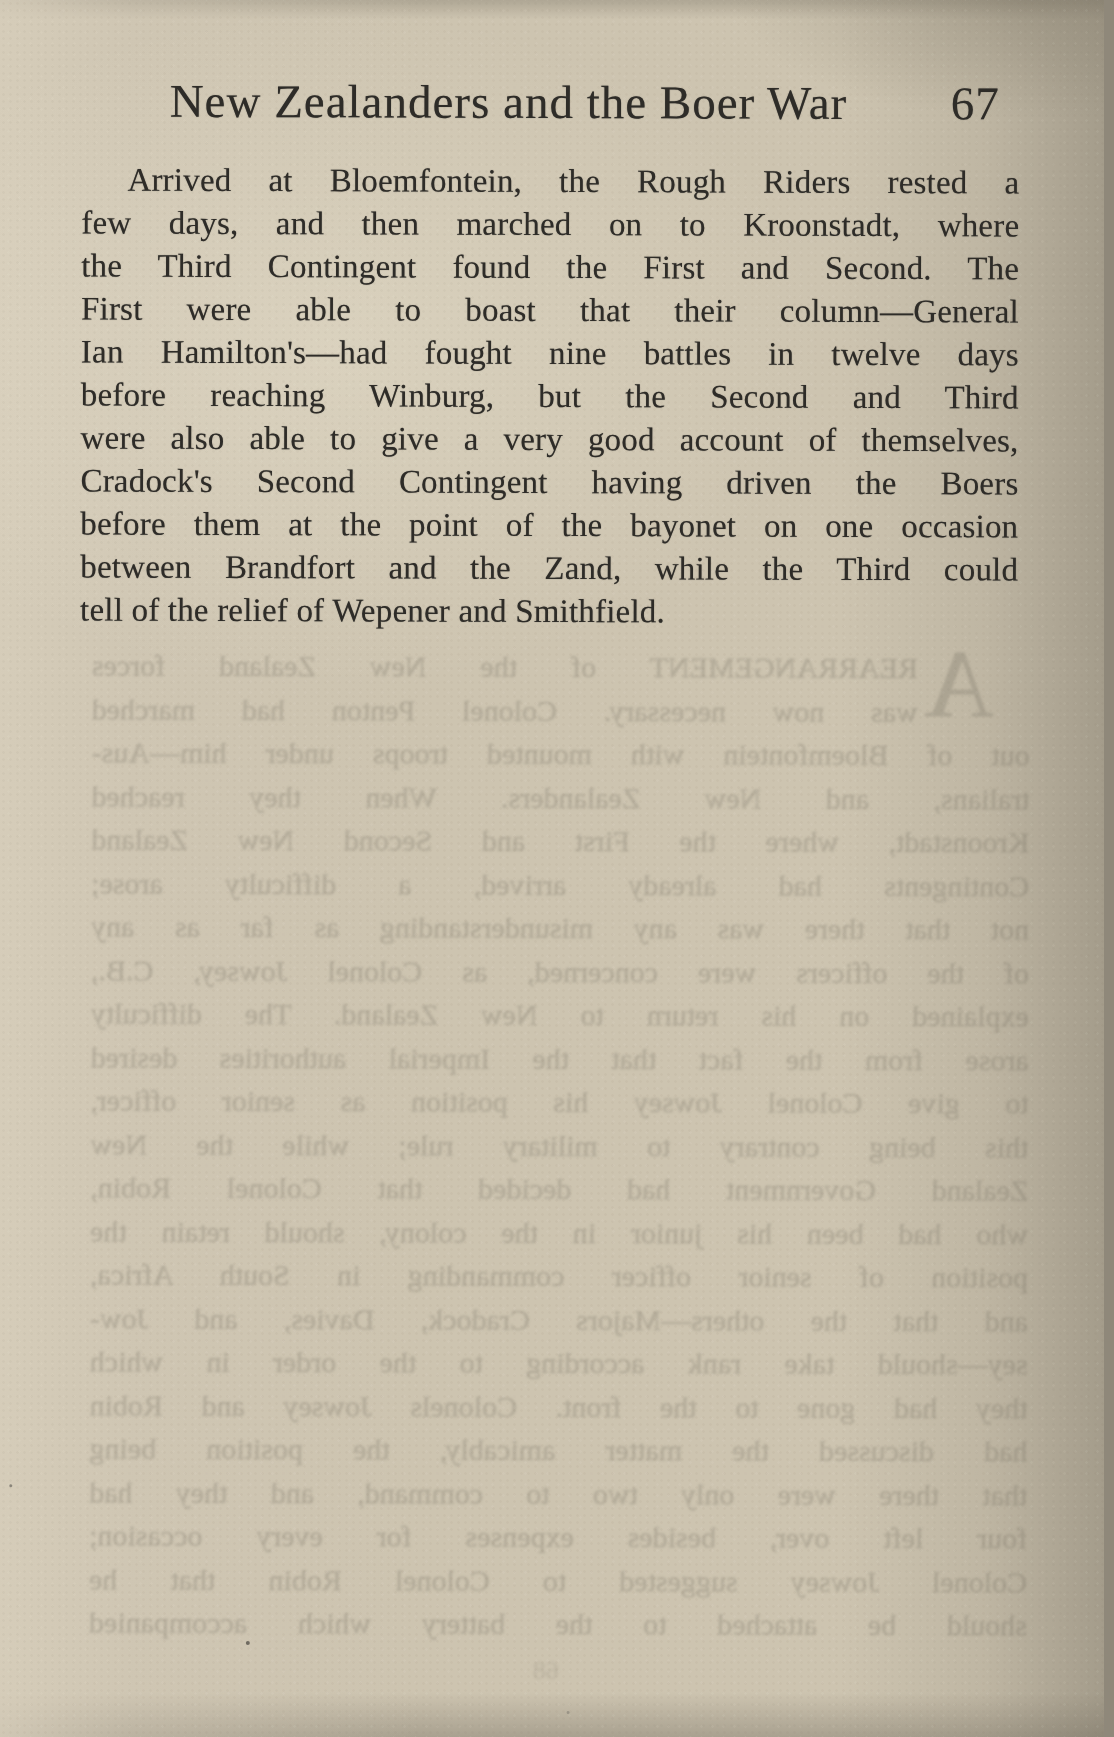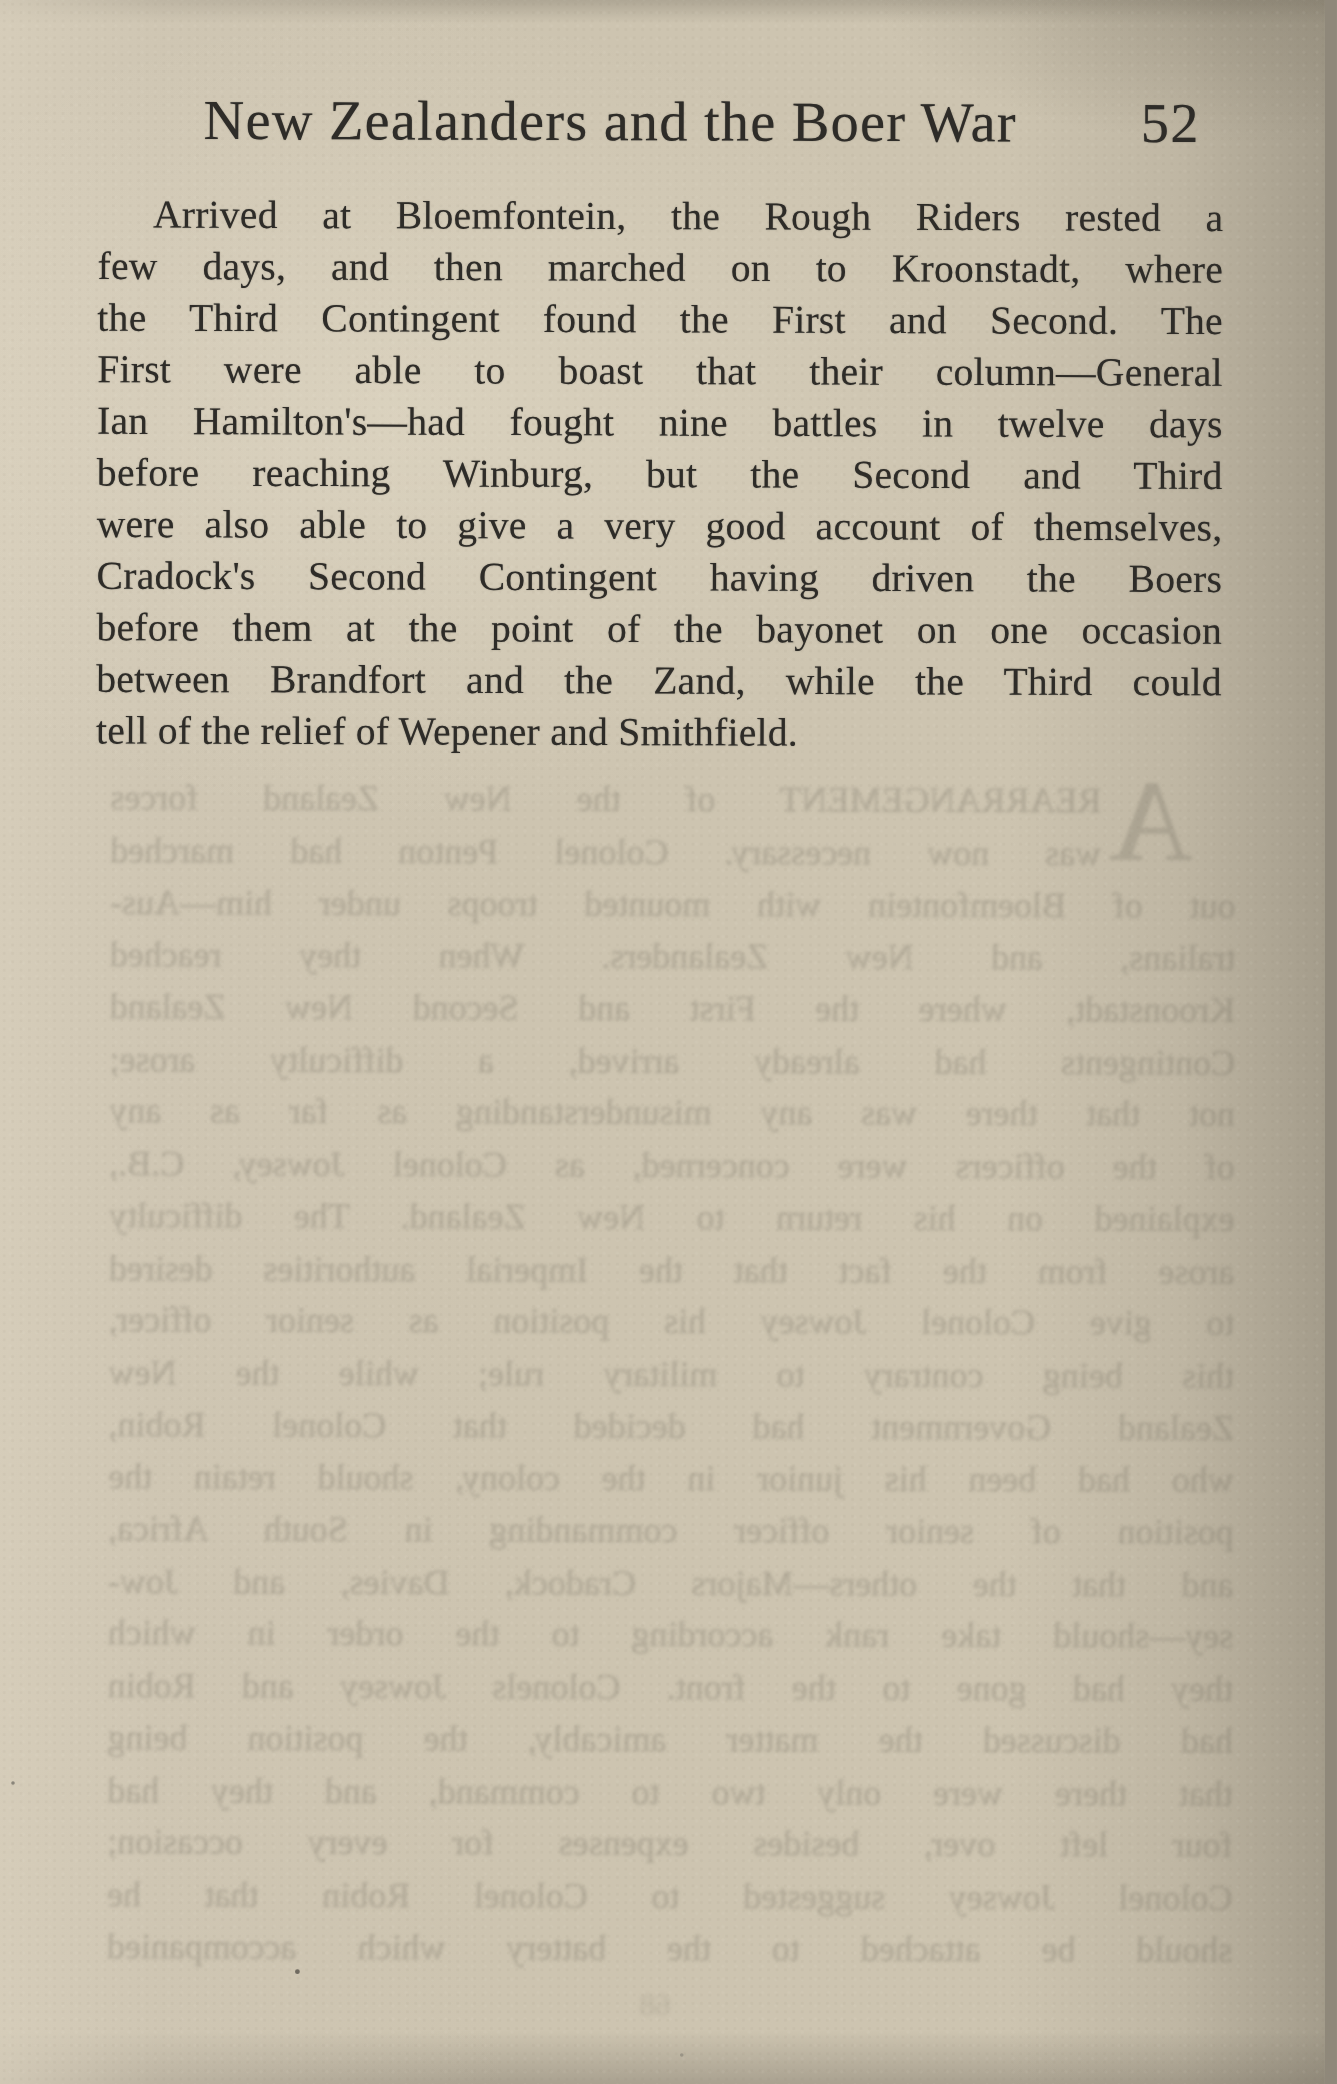--- a/index.html
+++ b/index.html
@@ -79,21 +79,21 @@
   .speck.s3{left:572px;top:1711px;width:3px;height:3px;background:#9a9486;}
 </style>
 </head>
 <body>
 
 <div class="page">
   <div class="content">
 
     <div class="running-header">
       <span>New Zealanders and the Boer War</span>
-      <span>52</span>
+      <span>67</span>
     </div>
 
     <div class="body-text">
       <div class="line first">Arrived at Bloemfontein, the Rough Riders rested a</div>
       <div class="line">few days, and then marched on to Kroonstadt, where</div>
       <div class="line">the Third Contingent found the First and Second. The</div>
       <div class="line">First were able to boast that their column—General</div>
       <div class="line">Ian Hamilton's—had fought nine battles in twelve days</div>
       <div class="line">before reaching Winburg, but the Second and Third</div>
       <div class="line">were also able to give a very good account of themselves,</div>

